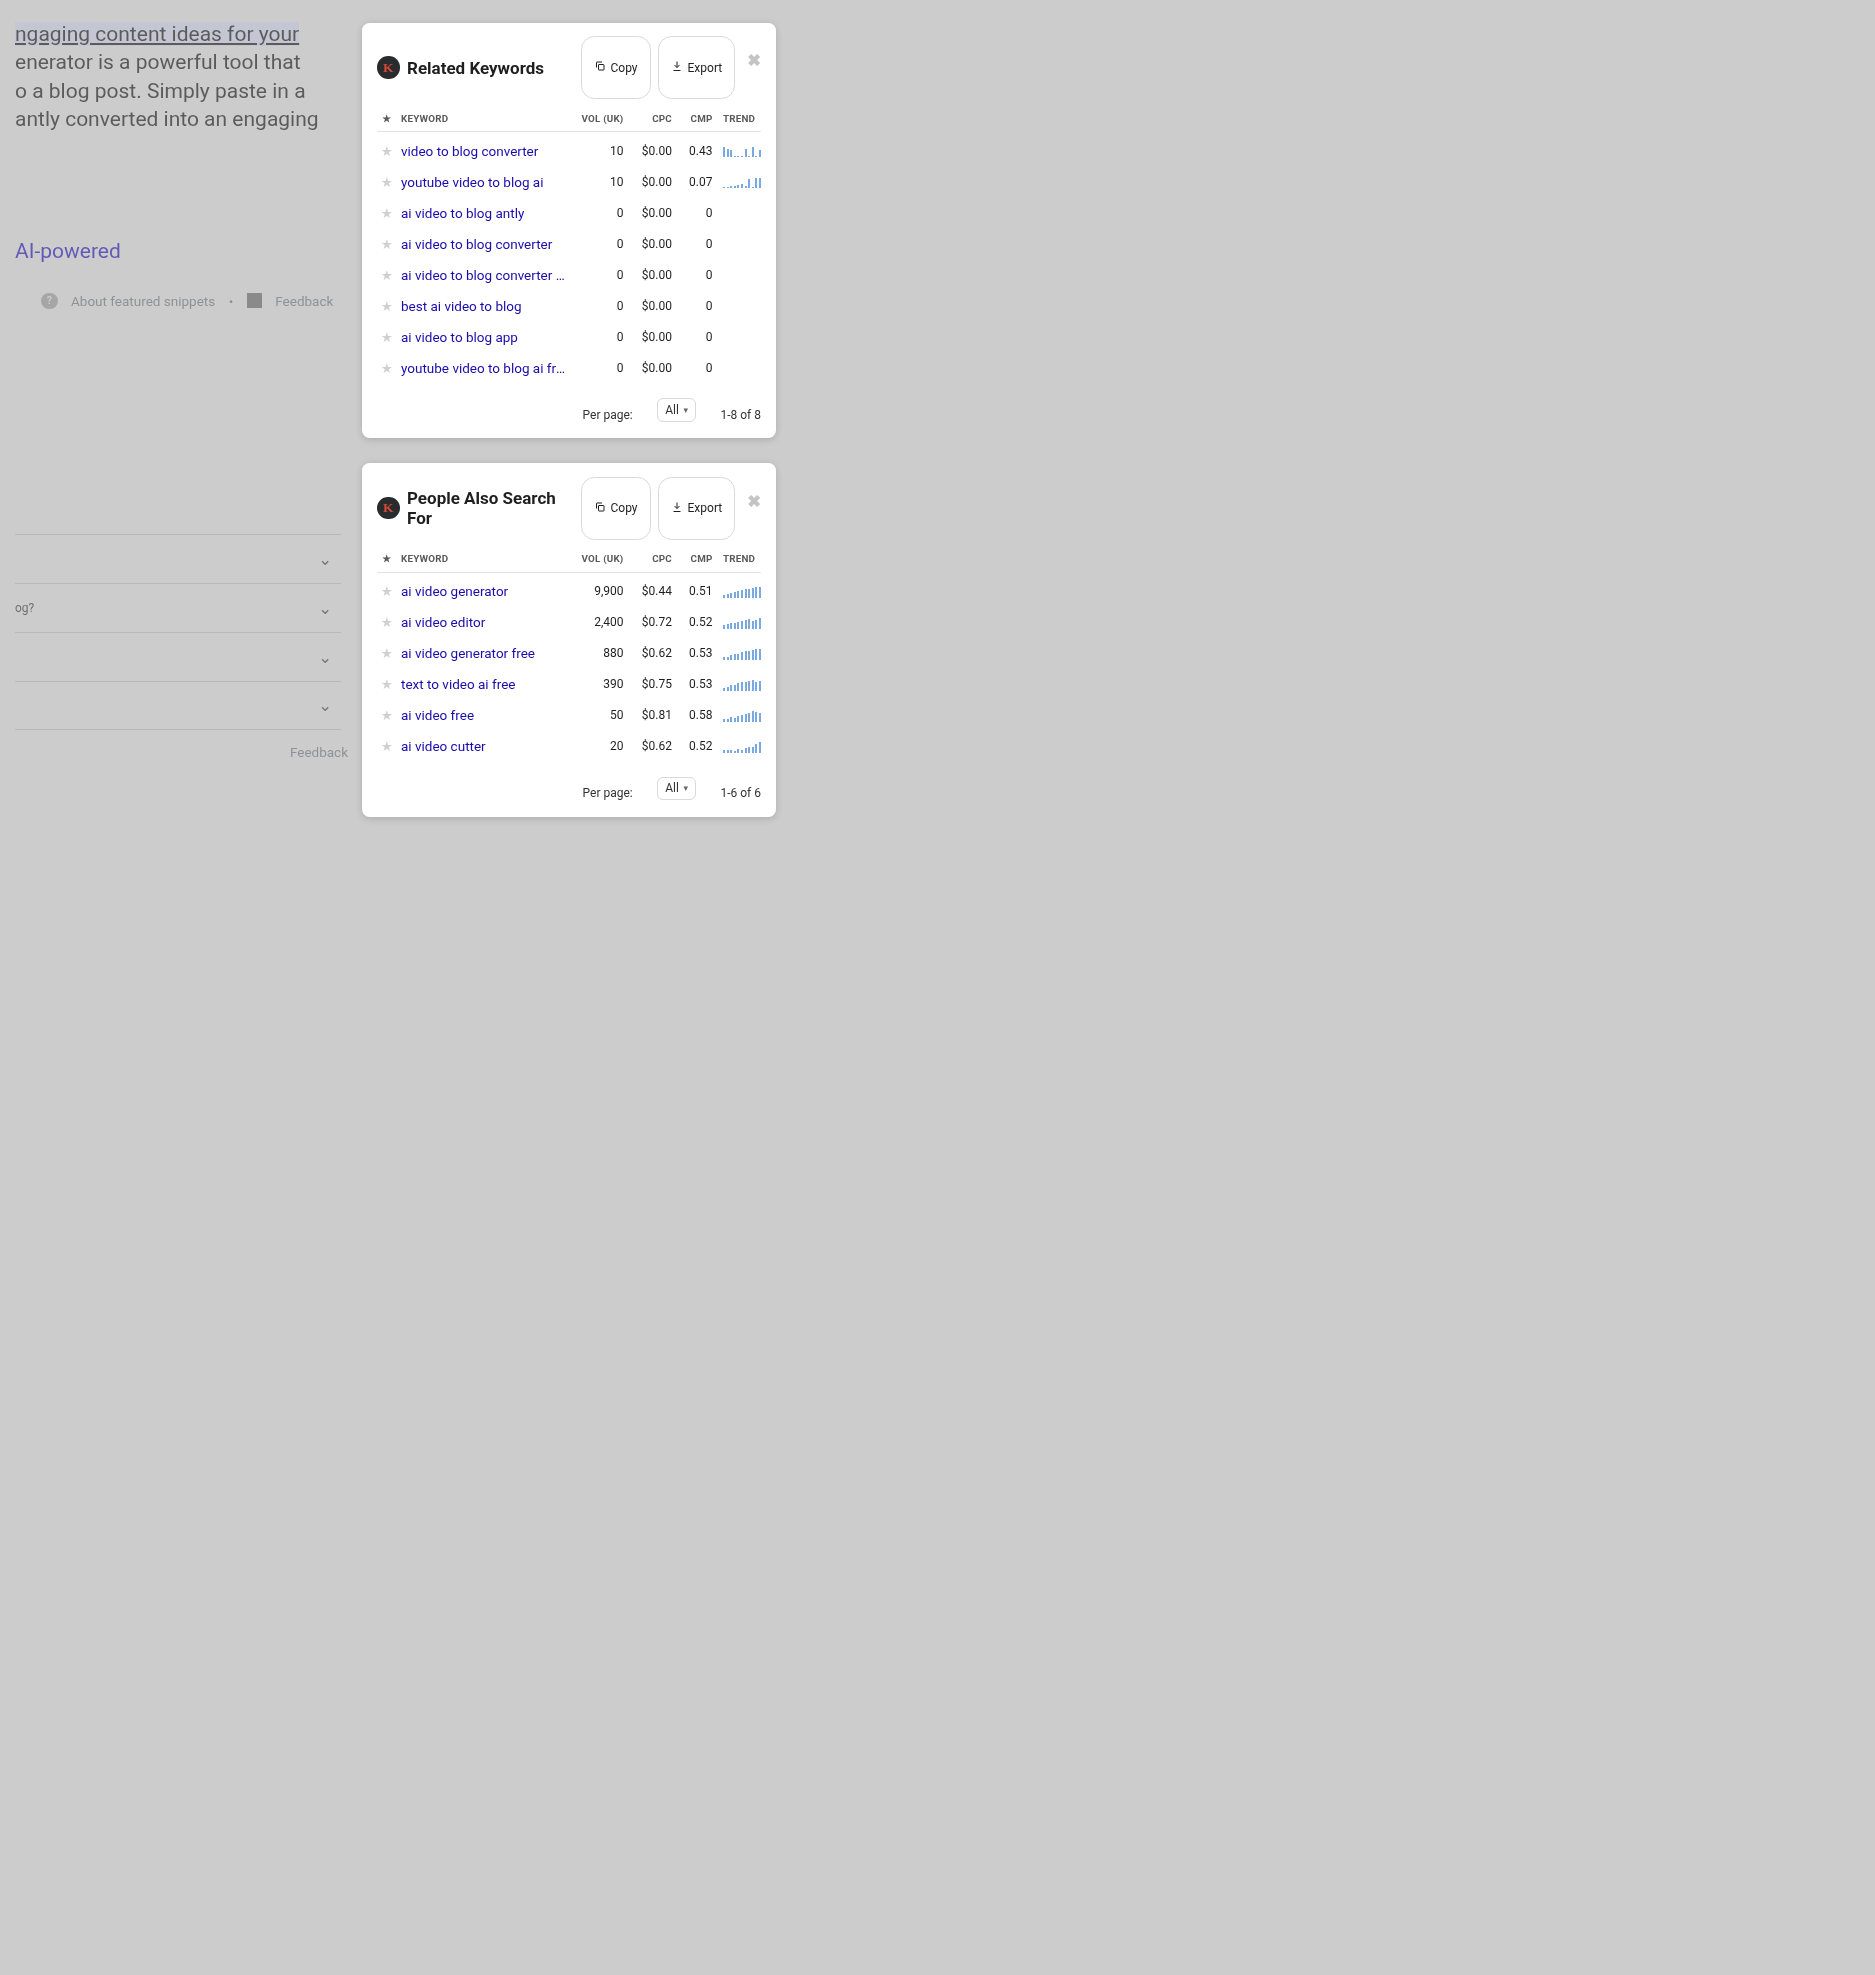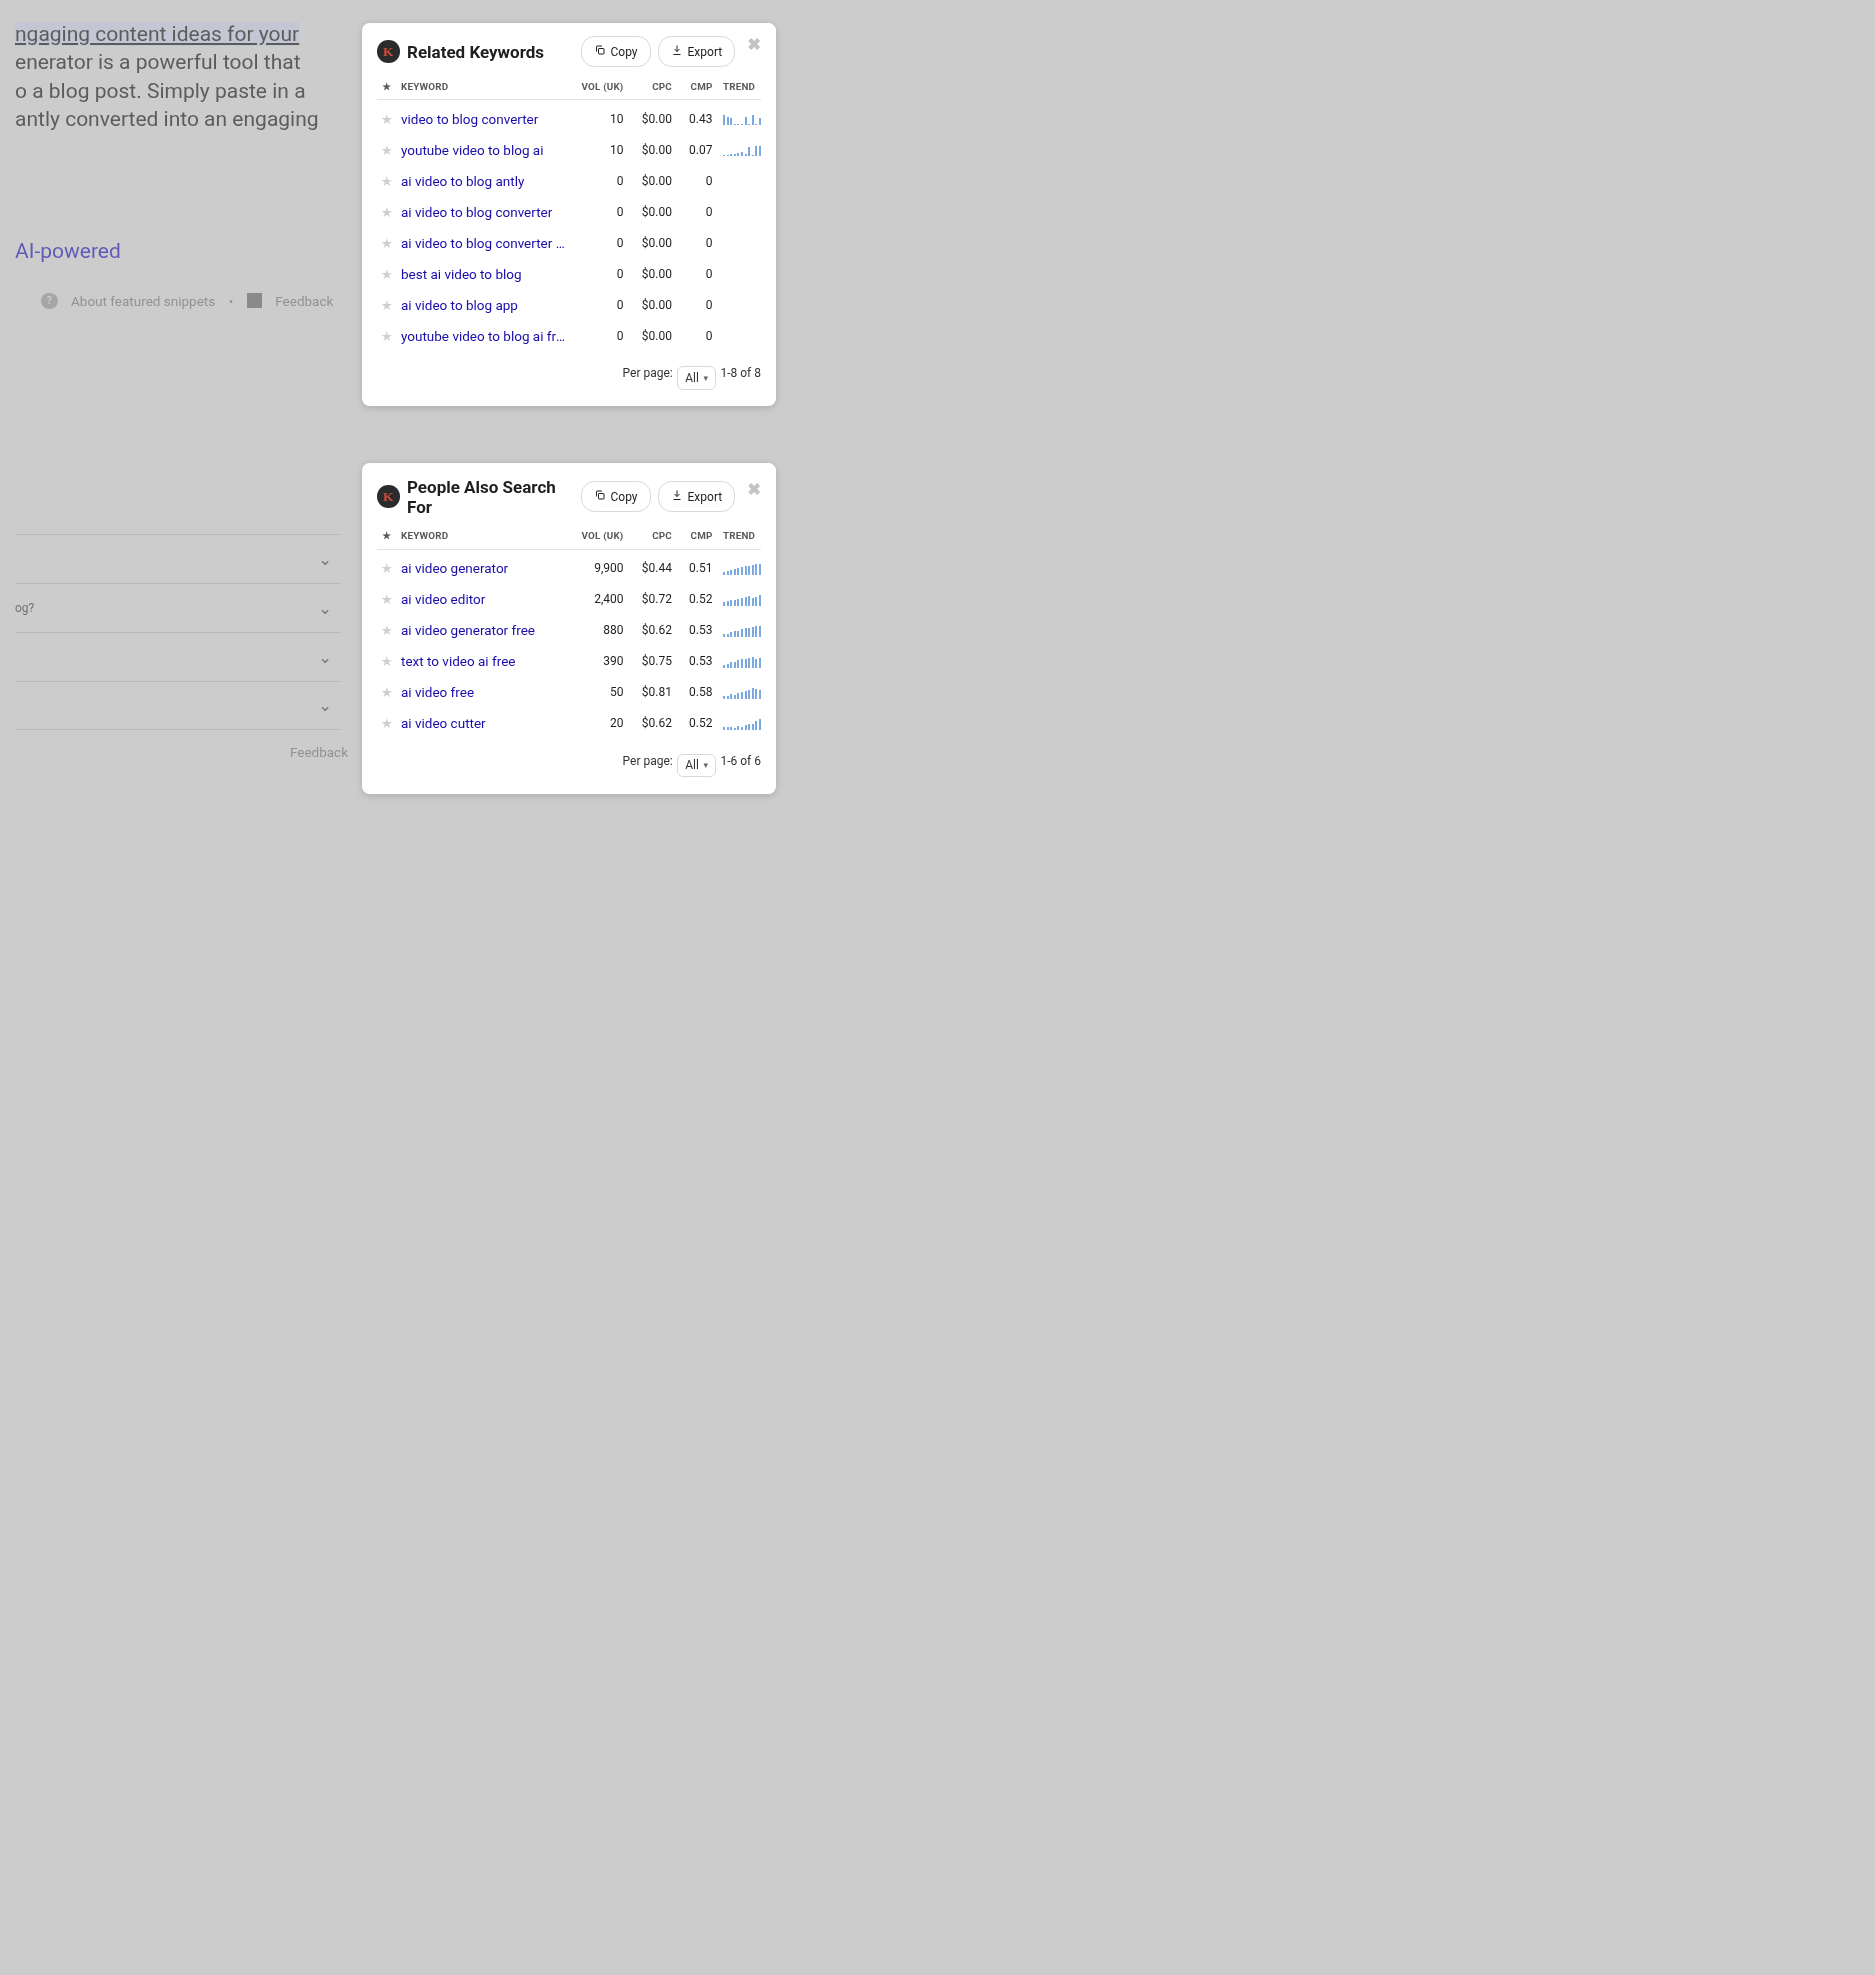--- a/index.html
+++ b/index.html
@@ -115,21 +115,21 @@
   color: #1f1f1f;
   flex: 1;
 }
 .btn {
   display: flex;
   align-items: center;
   gap: 4.5px;
   border: 0.8px solid #d9d9d9;
   background: #fff;
   border-radius: 13.5px;
-  padding: 7px 12px;
+  padding: 23px 12px;
   font-size: 12px;
   color: #1f1f1f;
   cursor: pointer;
   font-family: inherit;
 }
 .close-x {
   color: #c4c4c4;
   font-size: 16.5px;
   font-weight: bold;
   cursor: pointer;
@@ -192,23 +192,23 @@
 }
 .sparkline span {
   flex: 1;
   background: #7aa8e0;
   min-height: 1.5px;
 }
 
 
 .panel-footer {
   display: flex;
-  align-items: flex-start;
+  align-items: flex-end;
   justify-content: flex-end;
-  gap: 4px;
+  gap: 24px;
   margin-top: 15px;
   font-size: 12px;
   color: #333;
 }
 .select-wrap {
   border: 0.8px solid #d9d9d9;
   border-radius: 6px;
   padding: 3.8px 7.5px;
   display: flex;
   align-items: center;

